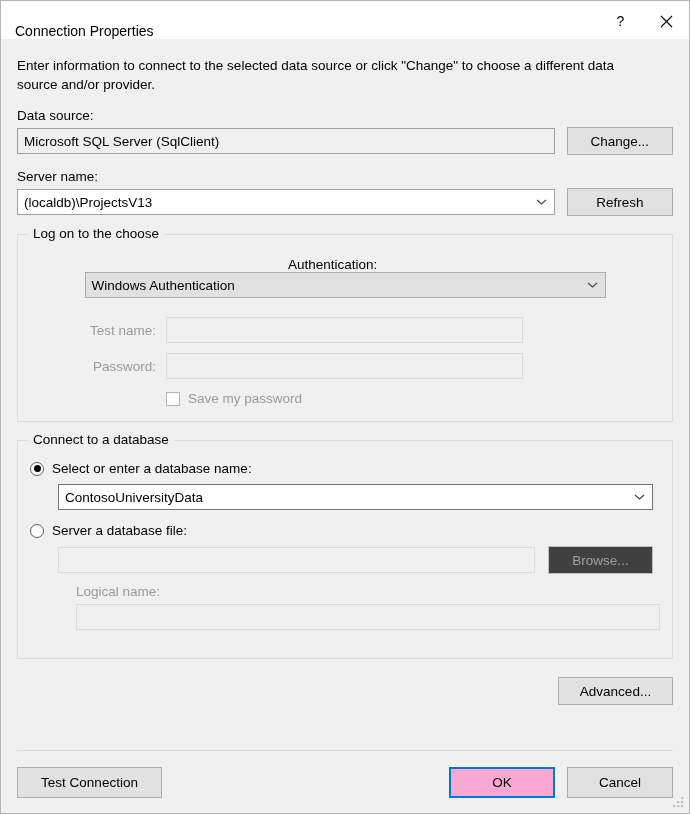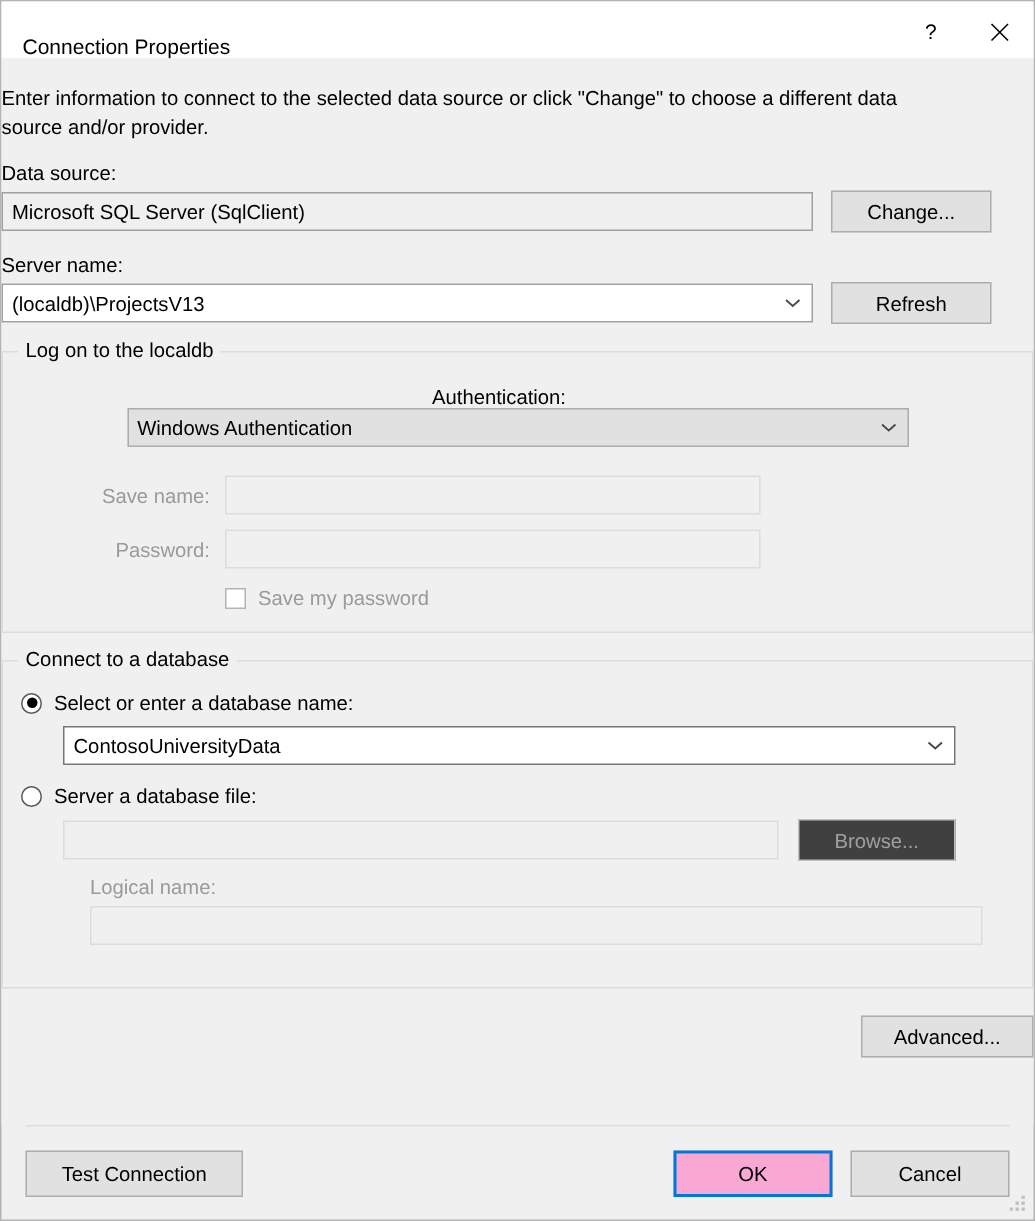--- a/index.html
+++ b/index.html
@@ -51,21 +51,21 @@
     font-size: 15px;
     cursor: default;
     user-select: none;
   }
   .title-btn svg { display: block; }
 
   
   .body {
     flex: 1;
     background: #f0f0f0;
-    padding: 0 0;
+    padding: 0 16px;
     box-sizing: border-box;
     position: relative;
   }
   .intro {
     margin-top: 17px;
     font-size: 13.5px;
     line-height: 19px;
     color: #000000;
     width: 640px;
   }
@@ -263,36 +263,36 @@
         <span class="chev">
           <svg width="11" height="7" viewBox="0 0 11 7">
               <polyline points="1,1.5 5.5,5.5 10,1.5" fill="none" stroke="#4a4a4a" stroke-width="1.3"></polyline>
             </svg>
         </span>
       </div>
       <div class="btn" style="width:107px; margin-left:12px;">Refresh</div>
     </div>
 
     <div class="group" style="height:188px;">
-      <div class="group-title">Log on to the localdb</div>
+      <div class="group-title">Log on to the choose</div>
 
       <div class="row" style="margin-top:22px;flex-direction:column;">
         <div class="inline-label" style="width:114px;">Authentication:</div>
         <div class="textbox combo listbox" style="width:521px;">
           <span>Windows Authentication</span>
           <span class="chev">
             <svg width="11" height="7" viewBox="0 0 11 7">
                 <polyline points="1,1.5 5.5,5.5 10,1.5" fill="none" stroke="#4a4a4a" stroke-width="1.3"></polyline>
               </svg>
           </span>
         </div>
       </div>
 
       <div class="row" style="margin-top:19px;">
-        <div class="inline-label disabled" style="width:92px; margin-left:44px; text-align:right; padding-right:10px; box-sizing:border-box;">Save name:</div>
+        <div class="inline-label disabled" style="width:92px; margin-left:44px; text-align:right; padding-right:10px; box-sizing:border-box;">Test name:</div>
         <div class="textbox disabled" style="width:357px;"></div>
       </div>
 
       <div class="row" style="margin-top:10px;">
         <div class="inline-label disabled" style="width:92px; margin-left:44px; text-align:right; padding-right:10px; box-sizing:border-box;">Password:</div>
         <div class="textbox disabled" style="width:357px;"></div>
       </div>
 
       <div class="row" style="margin-top:12px; margin-left:136px;">
         <div class="checkbox"></div>

